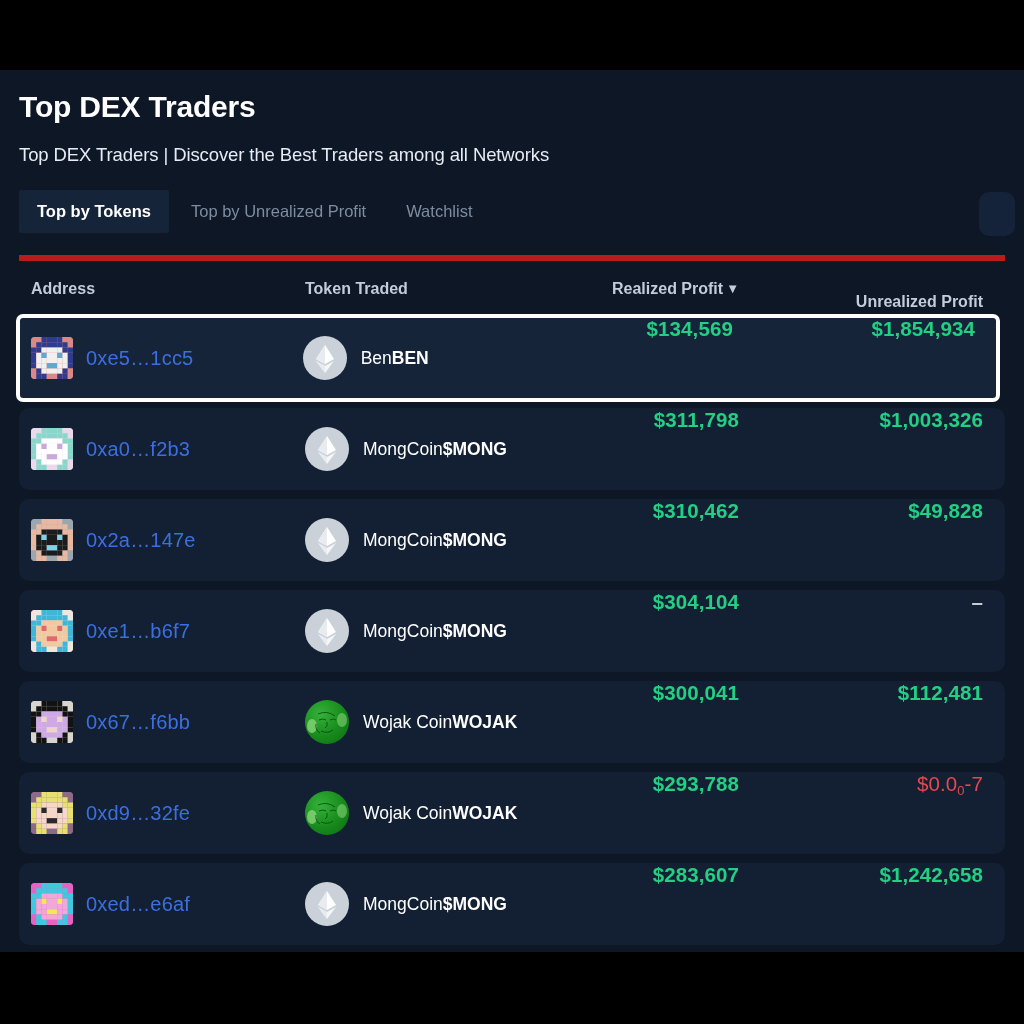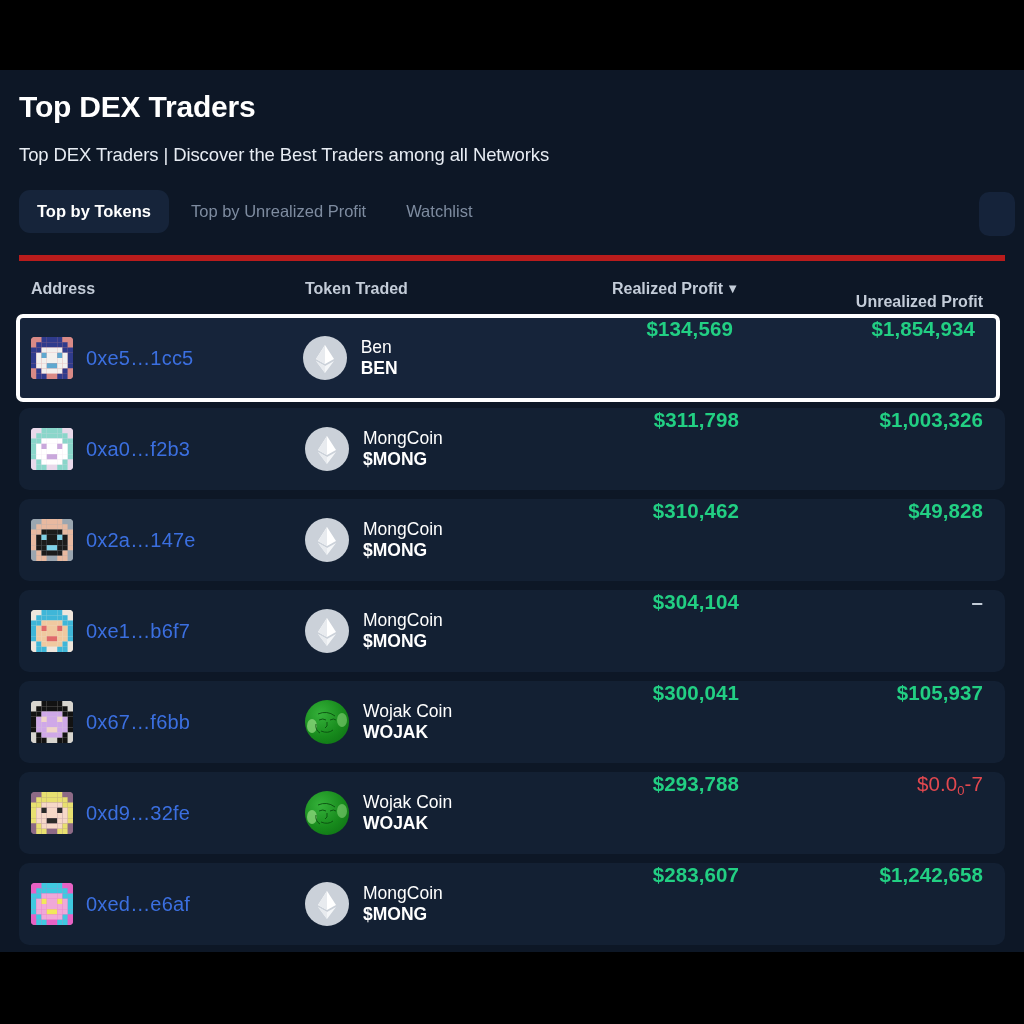--- a/index.html
+++ b/index.html
@@ -34,21 +34,21 @@
     margin-top: 20px; letter-spacing: -0.1px;
   }
 
   .tabs {
     display: flex; align-items: center; gap: 4px;
     margin-top: 24px;
     position: relative;
   }
   .tab {
     font-size: 16.5px; font-weight: 700; color: #7e8ca0;
-    padding: 12px 18px; border-radius: 11px;
+    padding: 12px 18px; border-radius: 2px;
     white-space: nowrap;
     cursor: pointer;
   }
   .tab.active { background: #16243a; color: #ffffff; }
   .tab.plain { font-weight: 400; }
   .tab-edge-pill {
     position: absolute; right: -10px; top: 2px;
     width: 36px; height: 44px; border-radius: 10px;
     background: #15233a;
   }
@@ -99,21 +99,21 @@
   }
 
   .token-cell { width: 230px; display: flex; align-items: center; gap: 14px; }
   .token-icon {
     width: 44px; height: 44px; border-radius: 50%;
     flex: 0 0 44px; position: relative; overflow: hidden;
   }
   .token-icon.eth { background: #cbd1d9; }
   .token-icon.wojak { background: radial-gradient(circle at 35% 32%, #35b13a 0%, #178a1c 55%, #0c6b12 100%); }
   .token-icon svg { position: absolute; inset: 0; }
-  .token-names { display: flex; flex-direction: column; line-height: 1.18; }
+  .token-names { display: flex; line-height: 1.18; }
   .token-name { font-size: 17.5px; color: #ffffff; font-weight: 400; white-space: nowrap; }
   .token-sym  { font-size: 17.5px; color: #ffffff; font-weight: 700; white-space: nowrap; }
 
   .num {
     font-size: 20.5px; font-weight: 700; color: #22cf83;
     letter-spacing: 0.1px;
   }
   .num.red { color: #e2484f; font-weight: 400; }
   .num.dash { color: #c3ccd8; font-weight: 700; }
   .num sub { font-size: 13px; vertical-align: -4px; }
@@ -588,21 +588,21 @@
                     <path d="M11 24 q-1 6 4 9"></path>
                   </g>
                 </svg>
               </div>
               <div class="token-names">
                 <span class="token-name">Wojak Coin</span>
                 <span class="token-sym">WOJAK</span>
               </div>
             </div>
             <div class="cell-real"><span class="num">$300,041</span></div>
-            <div class="cell-unreal"><span class="num">$105,937</span></div>
+            <div class="cell-unreal"><span class="num">$112,481</span></div>
           </div>
           <div class="row">
             <div class="addr-cell">
               <div class="avatar"><svg viewBox="0 0 42 42" width="42" height="42">
                   <rect width="42" height="42" fill="#8d6a86"></rect>
                   <rect x="0" y="0" width="5.25" height="5.25" fill="#8d6a86"></rect>
                   <rect x="5.25" y="0" width="5.25" height="5.25" fill="#8d6a86"></rect>
                   <rect x="10.5" y="0" width="5.25" height="5.25" fill="#e8e070"></rect>
                   <rect x="15.75" y="0" width="5.25" height="5.25" fill="#e8e070"></rect>
                   <rect x="21" y="0" width="5.25" height="5.25" fill="#e8e070"></rect>

